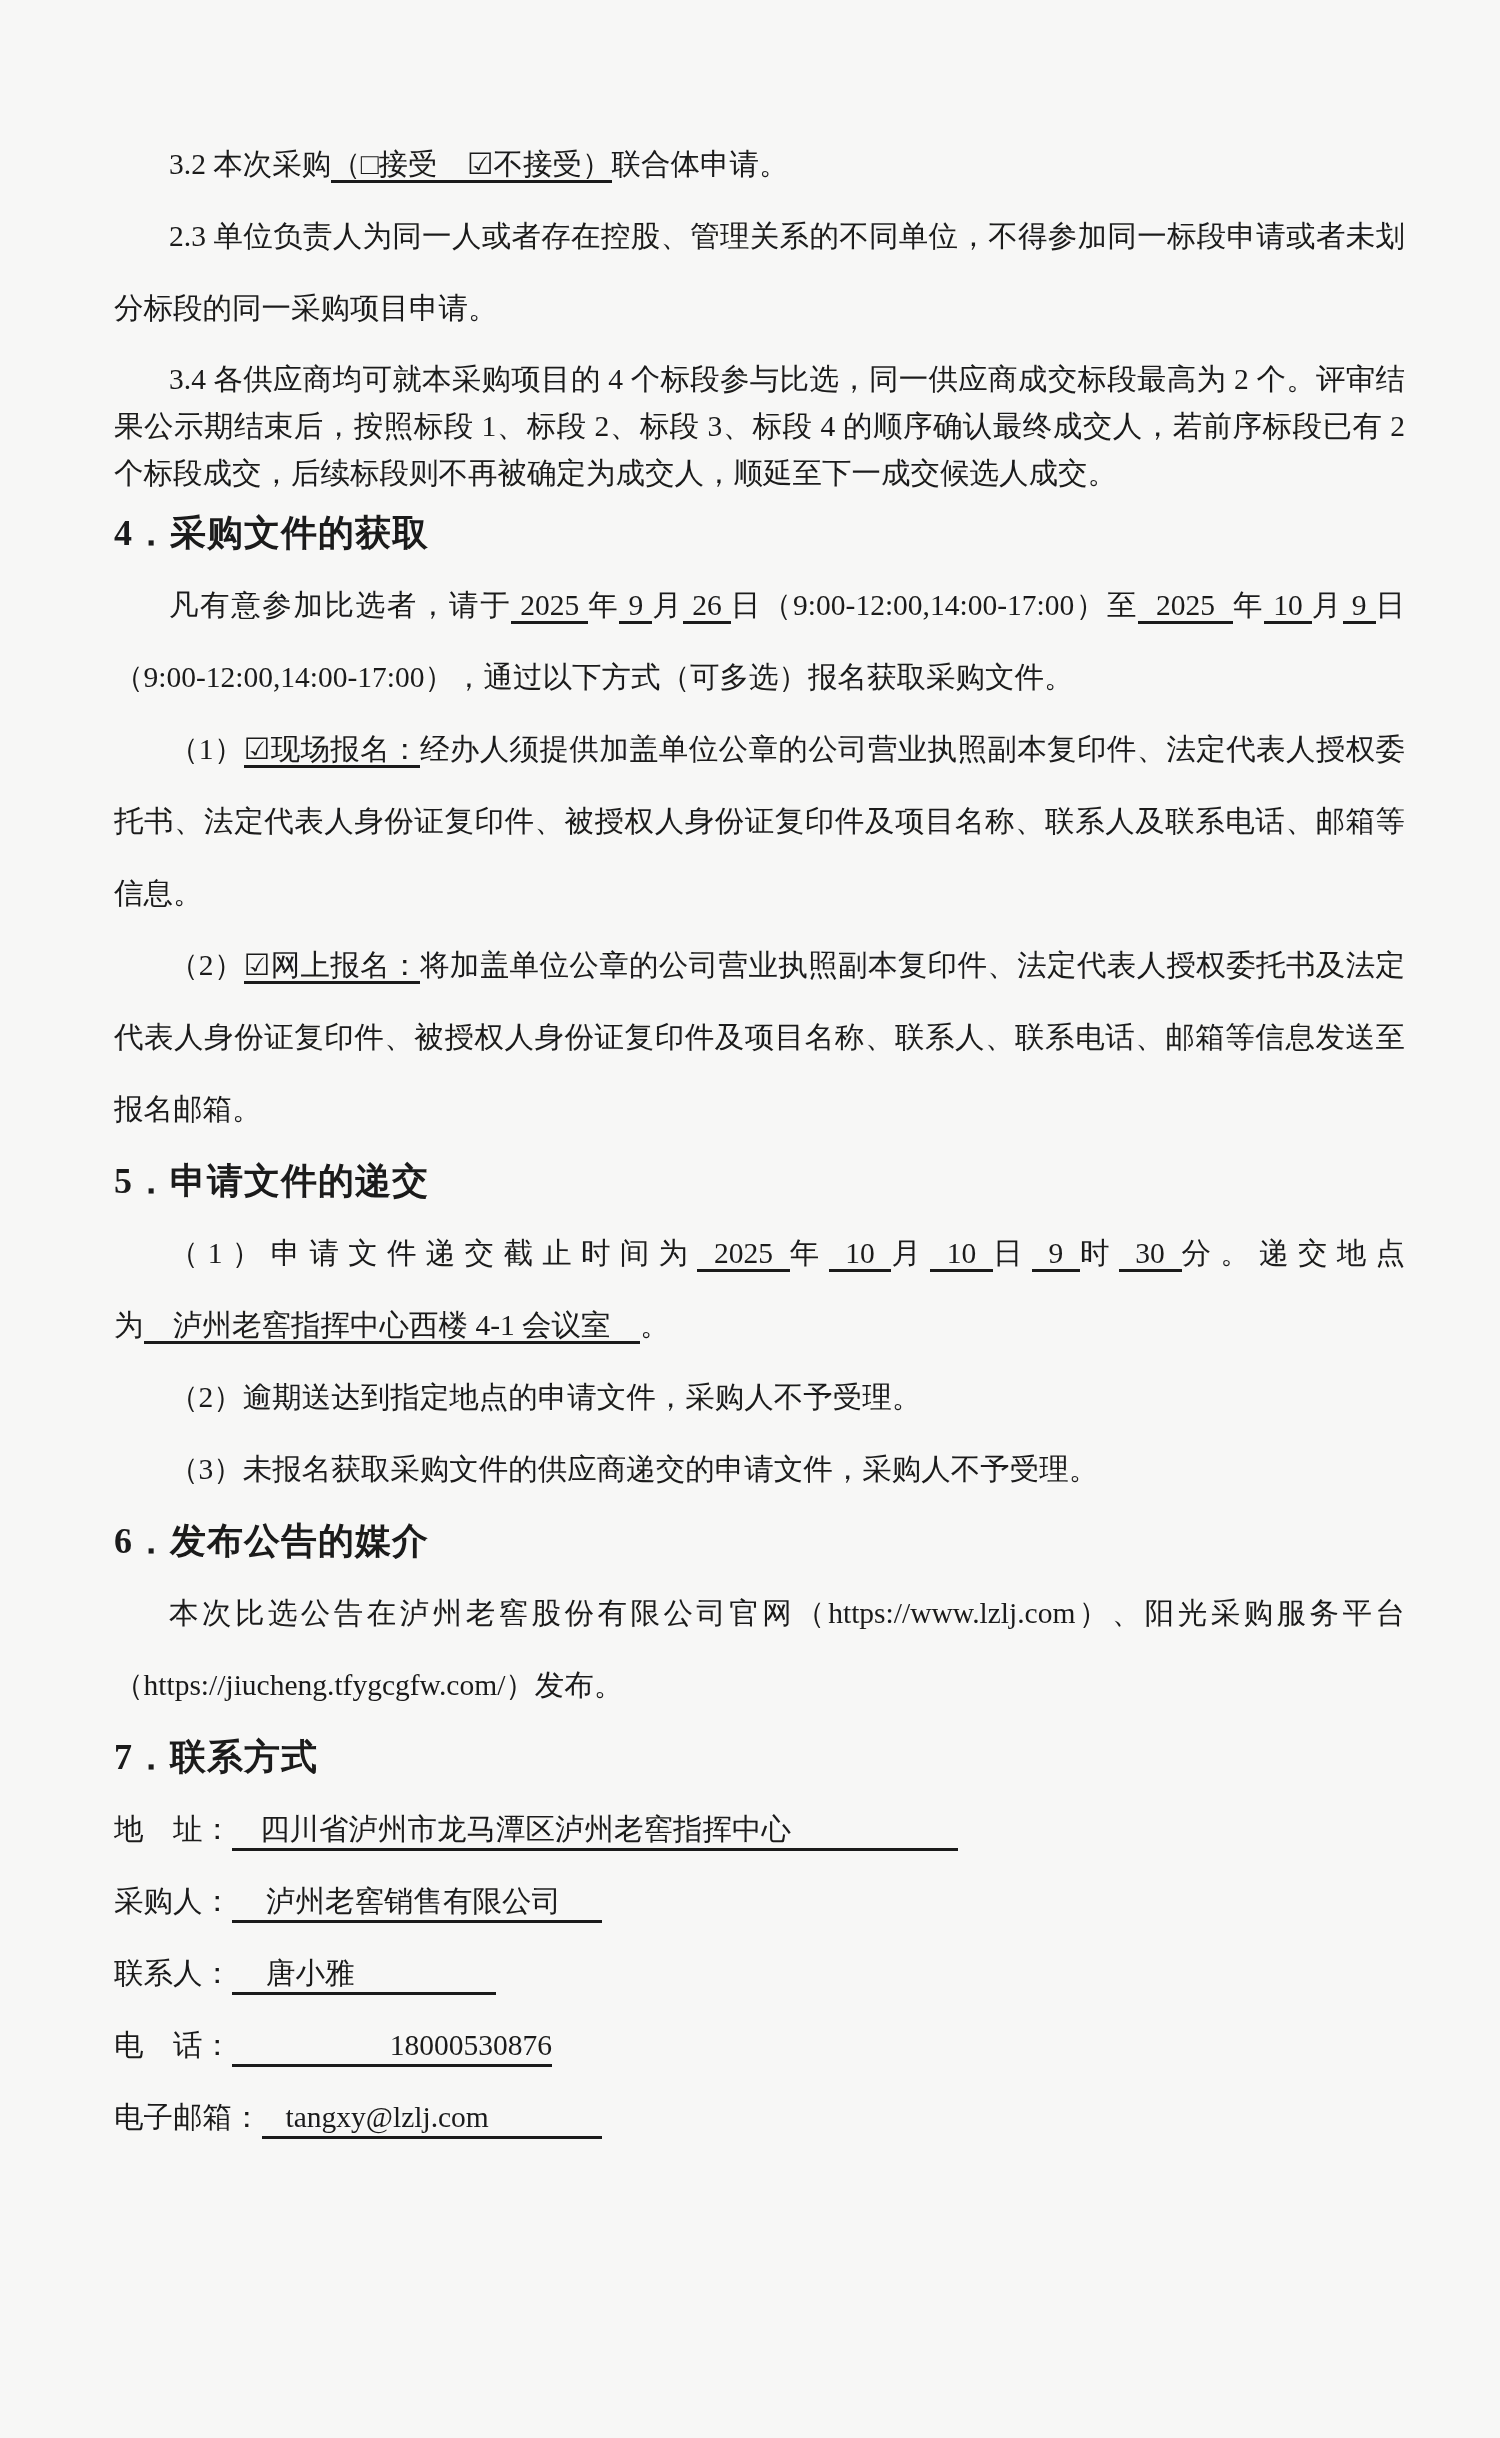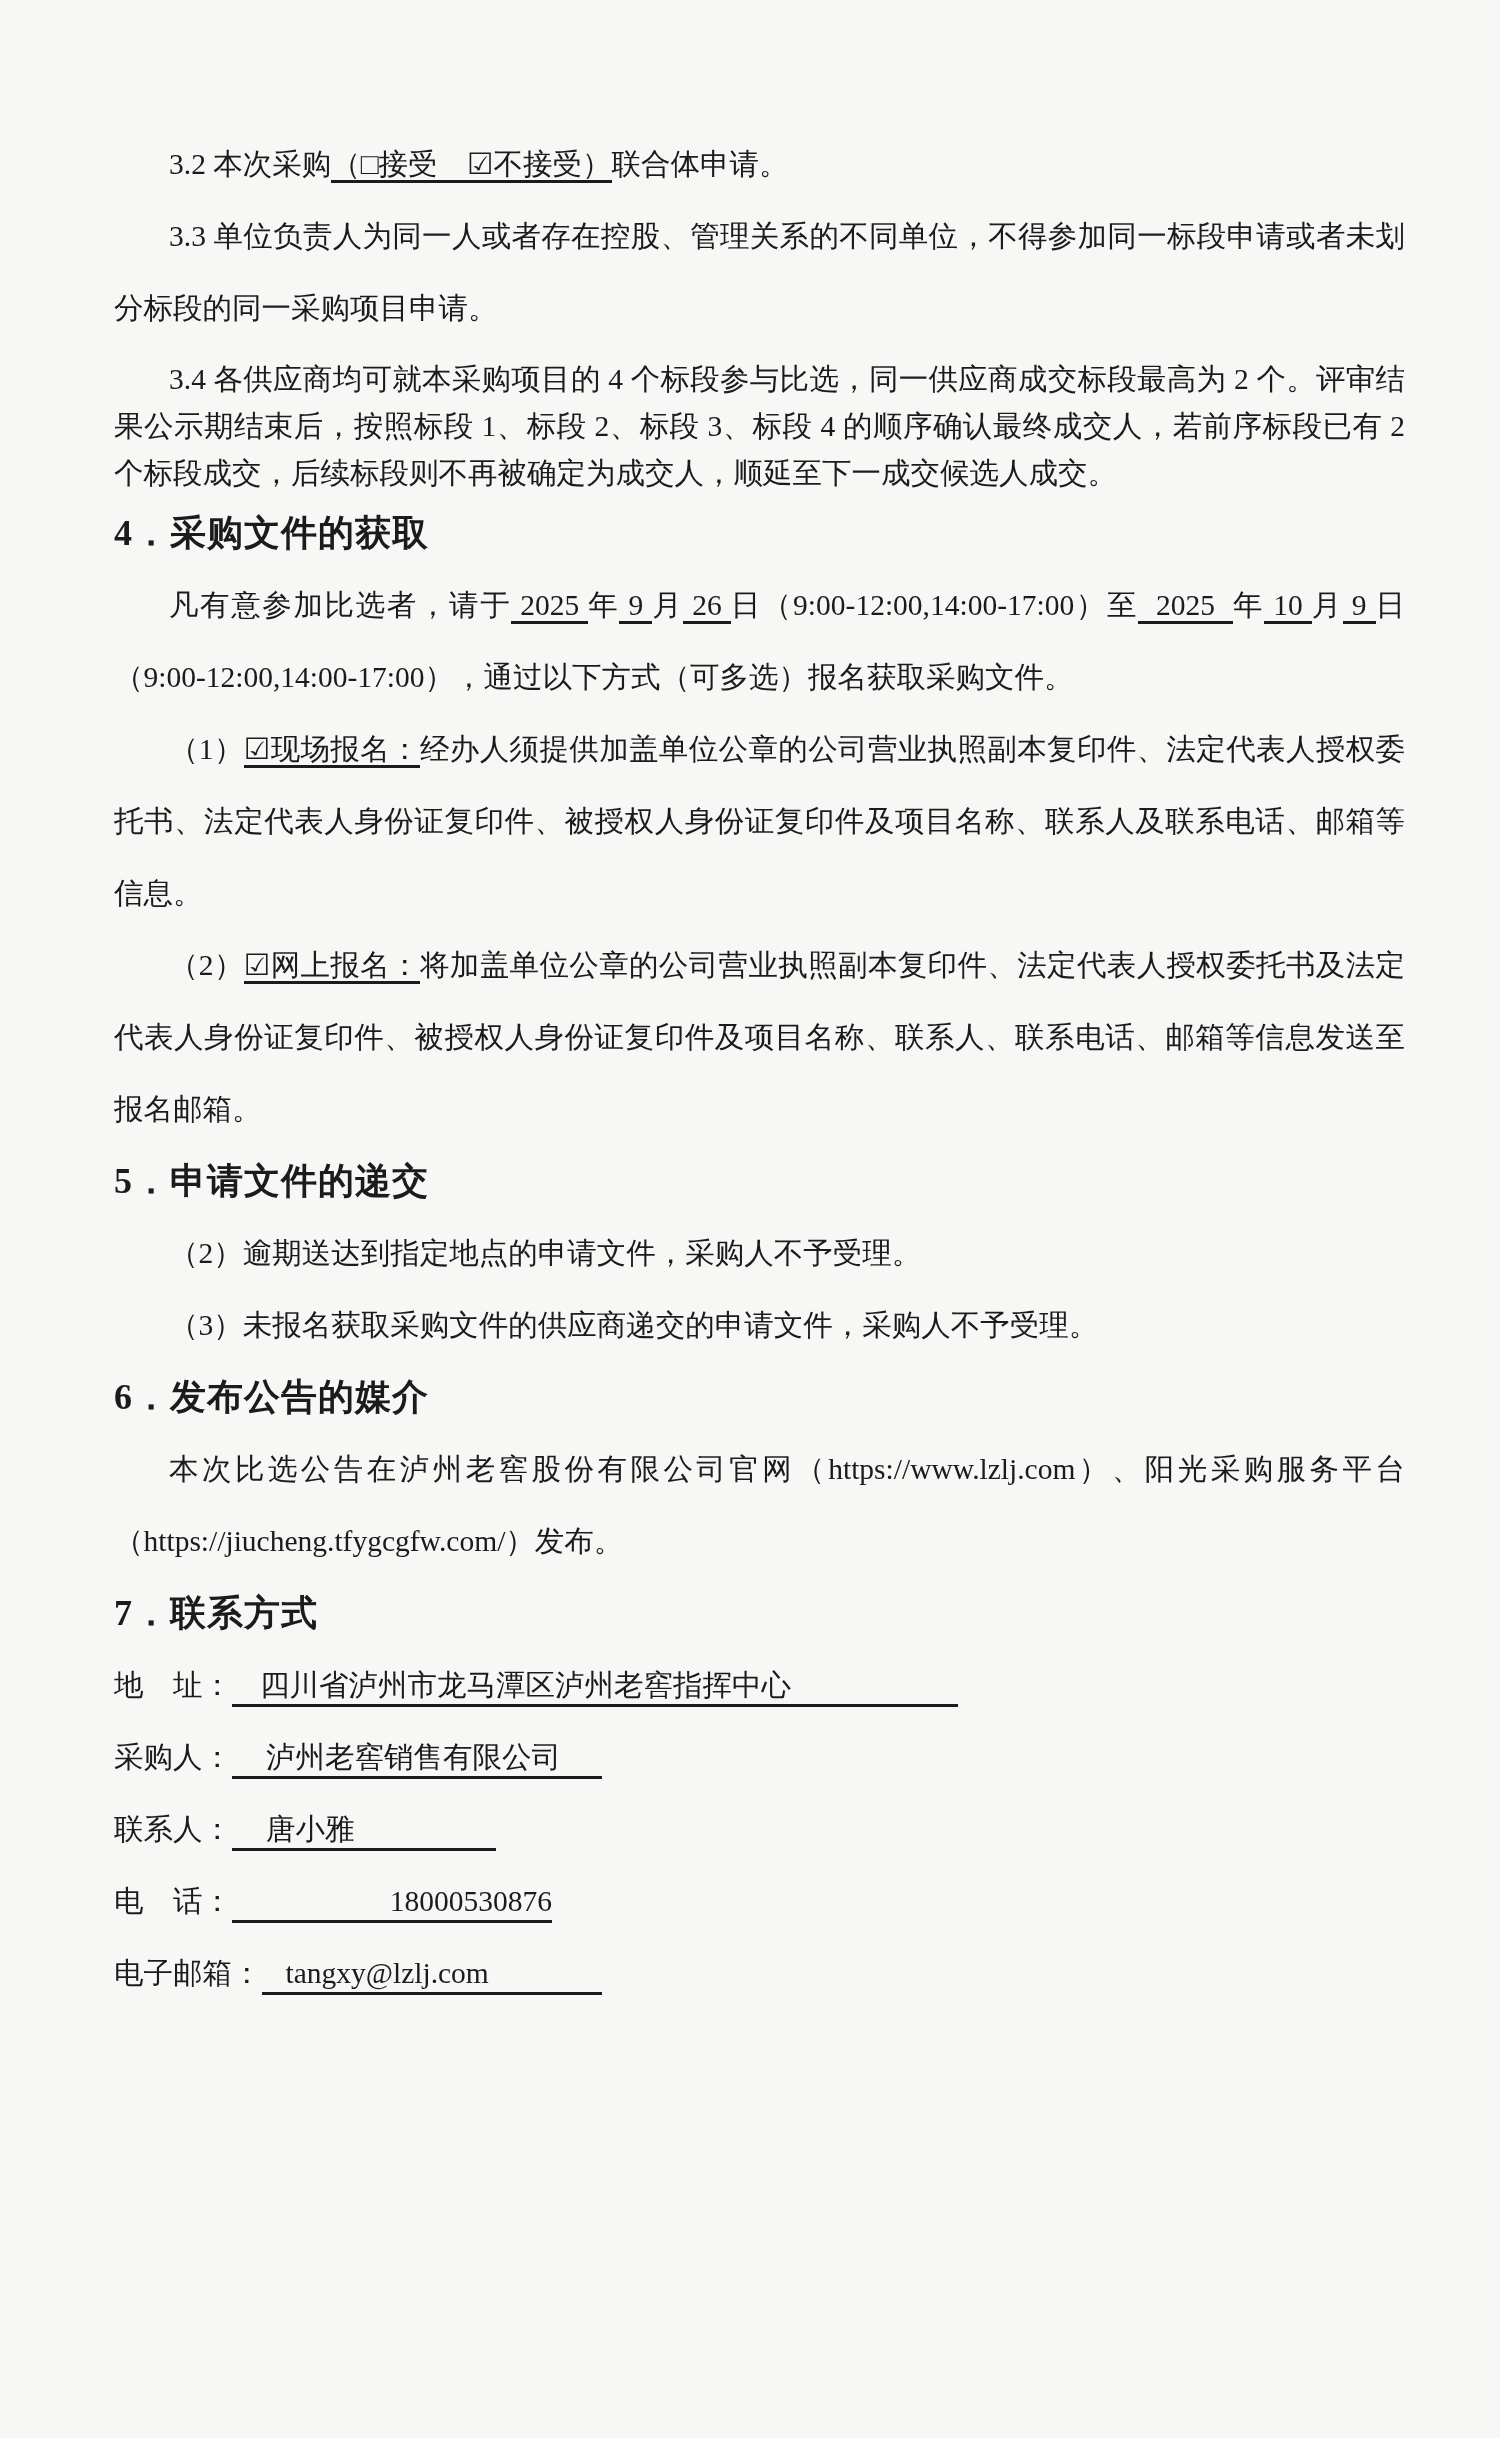--- a/index.html
+++ b/index.html
@@ -50,27 +50,28 @@
     white-space:pre;
     box-sizing:border-box;
   }
 </style>
 </head>
 <body>
 
 <div class="doc">
   <div>
       <div class="para"><span>3.2 本次采购</span><span class="u">（□接受　☑不接受）</span><span>联合体申请。</span></div>
-      <div class="para"><span>3.3 单位负责人为同一人或者存在控股、管理关系的不同单位，不得参加同一标段申请或者未划分标段的同一采购项目申请。</span></div>
+      <div class="para"><span>2.3 单位负责人为同一人或者存在控股、管理关系的不同单位，不得参加同一标段申请或者未划分标段的同一采购项目申请。</span></div>
       <div class="para tight"><span>3.4 各供应商均可就本采购项目的 4 个标段参与比选，同一供应商成交标段最高为 2 个。评审结果公示期结束后，按照标段 1、标段 2、标段 3、标段 4 的顺序确认最终成交人，若前序标段已有 2 个标段成交，后续标段则不再被确定为成交人，顺延至下一成交候选人成交。</span></div>
       <div class="heading"><span>4．采购文件的获取</span></div>
       <div class="para"><span>凡有意参加比选者，请于</span><span class="u"> 2025 </span><span>年</span><span class="u"> 9 </span><span>月</span><span class="u"> 26 </span><span>日（9:00-12:00,14:00-17:00）至</span><span class="u">  2025  </span><span>年</span><span class="u"> 10 </span><span>月</span><span class="u"> 9 </span><span>日（9:00-12:00,14:00-17:00），通过以下方式（可多选）报名获取采购文件。</span></div>
       <div class="para"><span>（1）</span><span class="u">☑现场报名：</span><span>经办人须提供加盖单位公章的公司营业执照副本复印件、法定代表人授权委托书、法定代表人身份证复印件、被授权人身份证复印件及项目名称、联系人及联系电话、邮箱等信息。</span></div>
       <div class="para"><span>（2）</span><span class="u">☑网上报名：</span><span>将加盖单位公章的公司营业执照副本复印件、法定代表人授权委托书及法定代表人身份证复印件、被授权人身份证复印件及项目名称、联系人、联系电话、邮箱等信息发送至报名邮箱。</span></div>
       <div class="heading"><span>5．申请文件的递交</span></div>
+      <div class="para"><span>（1）申请文件递交截止时间为</span><span class="u"> 2025 </span><span>年</span><span class="u"> 10 </span><span>月</span><span class="u"> 10 </span><span>日</span><span class="u"> 9 </span><span>时</span><span class="u"> 30 </span><span>分。递交地点为</span><span class="u">　泸州老窖指挥中心西楼 4-1 会议室　</span><span>。</span></div>
       <div class="para"><span>（2）逾期送达到指定地点的申请文件，采购人不予受理。</span></div>
       <div class="para"><span>（3）未报名获取采购文件的供应商递交的申请文件，采购人不予受理。</span></div>
       <div class="heading"><span>6．发布公告的媒介</span></div>
       <div class="para"><span>本次比选公告在泸州老窖股份有限公司官网（https://www.lzlj.com）、阳光采购服务平台（https://jiucheng.tfygcgfw.com/）发布。</span></div>
       <div class="heading"><span>7．联系方式</span></div>
       <div class="field"><span>地　址：</span><span class="u blank" style="min-width: 726px; padding-left: 28px;">四川省泸州市龙马潭区泸州老窖指挥中心</span></div>
       <div class="field"><span>采购人：</span><span class="u blank" style="min-width: 370px; padding-left: 34px;">泸州老窖销售有限公司</span></div>
       <div class="field"><span>联系人：</span><span class="u blank" style="min-width: 264px; padding-left: 34px;">唐小雅</span></div>
       <div class="field"><span>电　话：</span><span class="u blank" style="min-width: 320px; padding-left: 34px; text-align: right;">18000530876</span></div>
       <div class="field"><span>电子邮箱：</span><span class="u blank" style="min-width: 340px; padding-left: 24px;">tangxy@lzlj.com</span></div>

